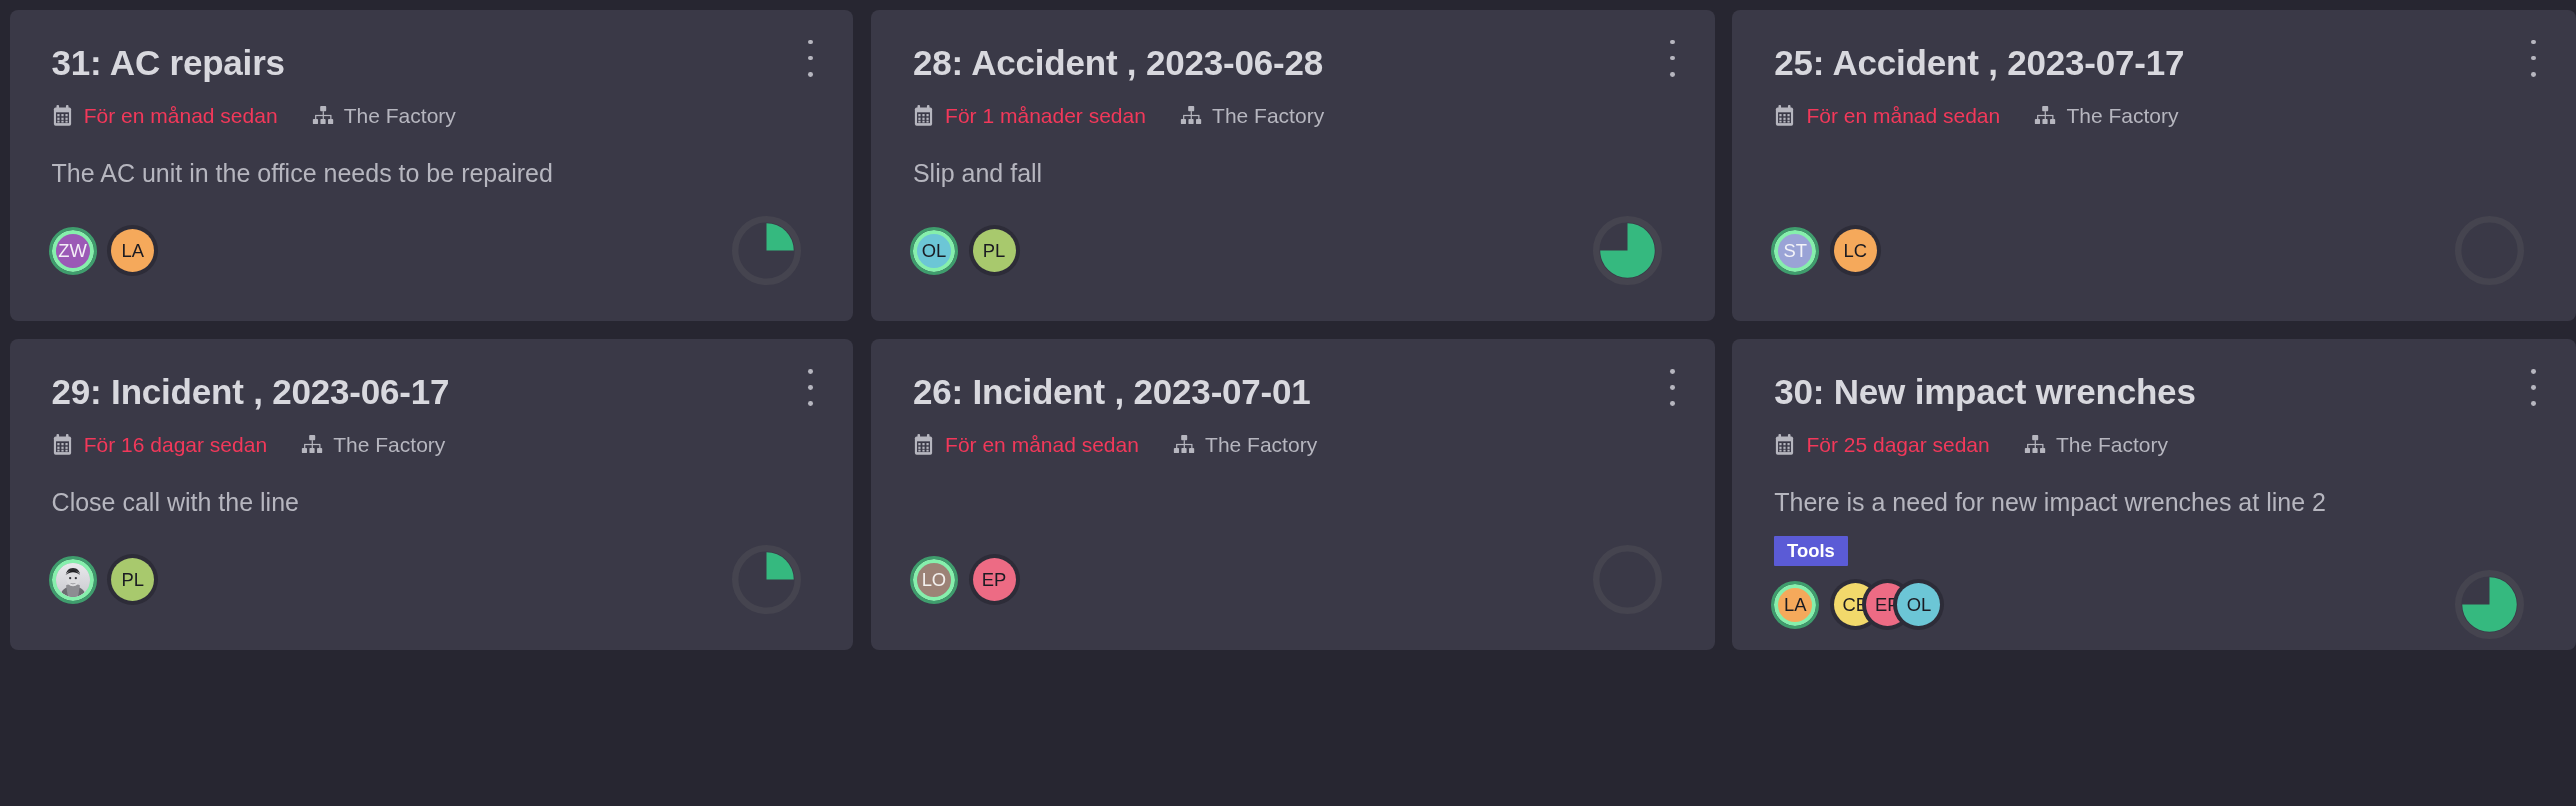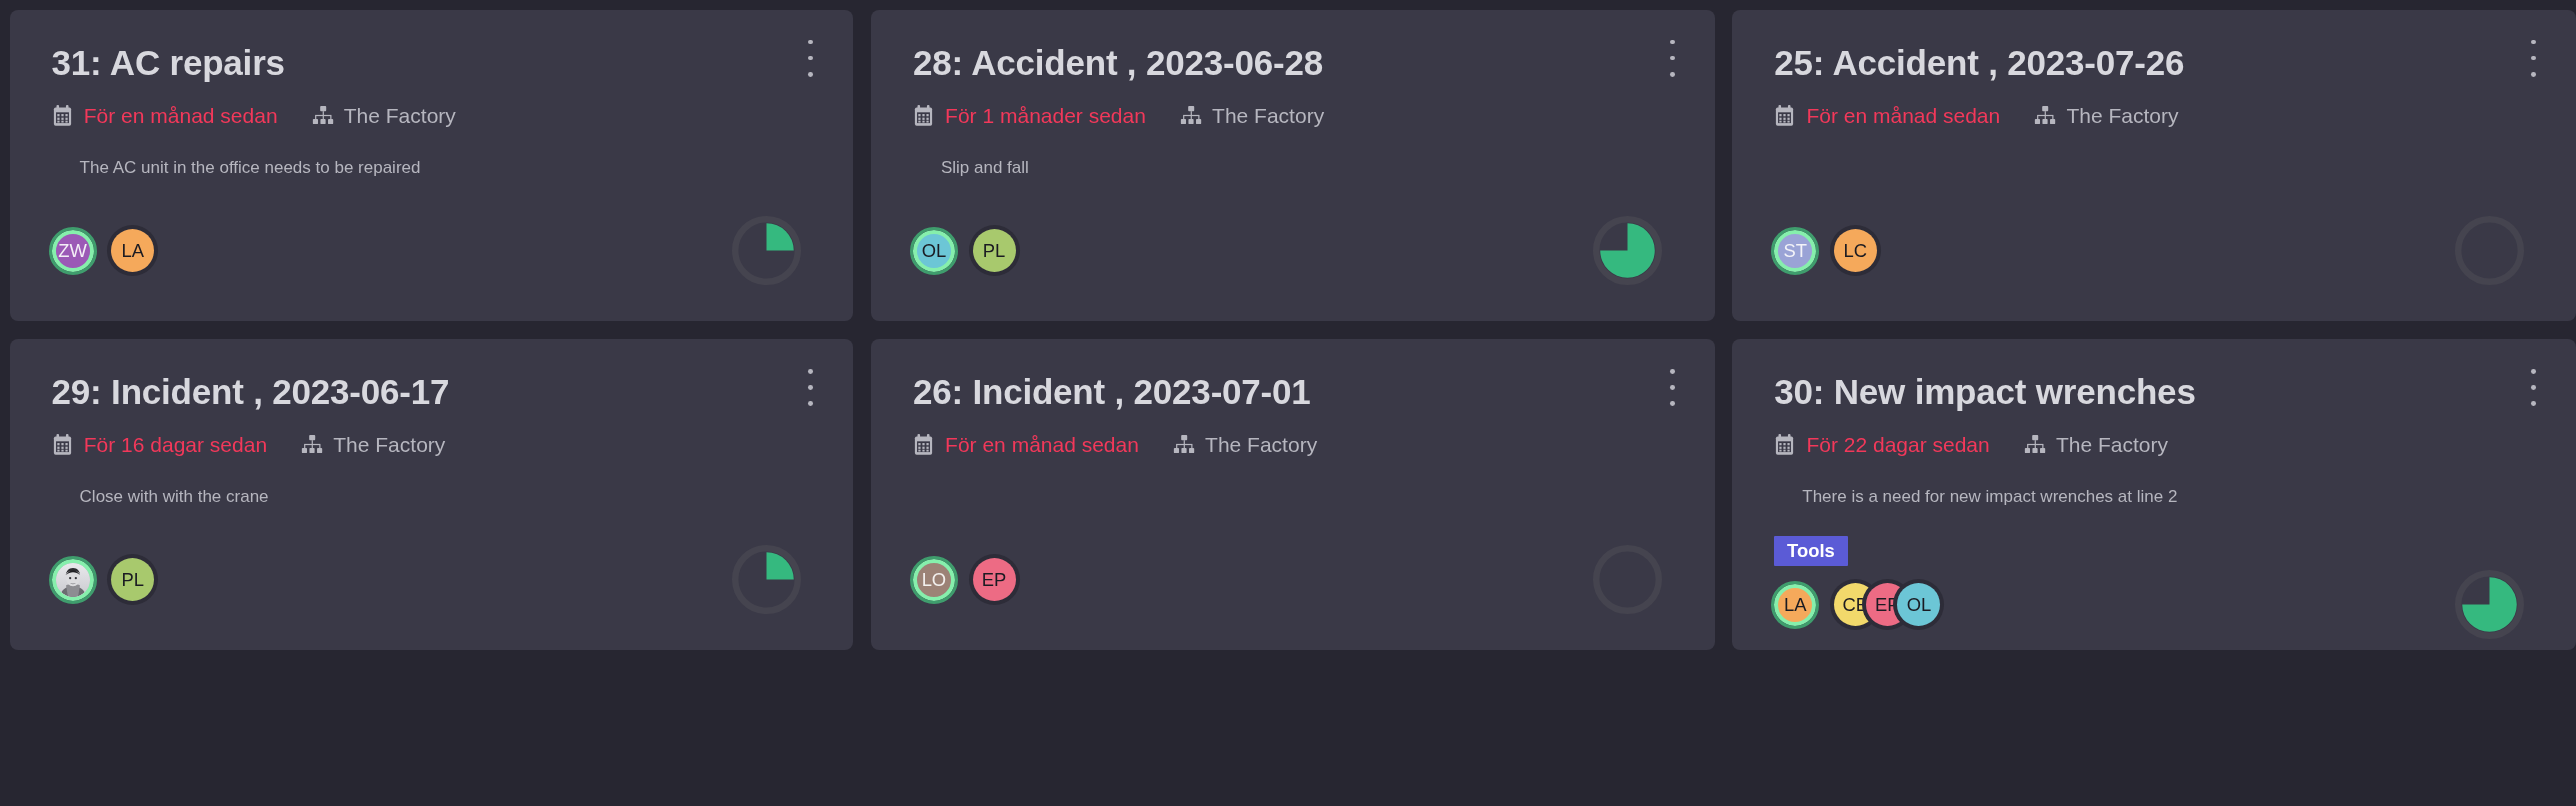--- a/index.html
+++ b/index.html
@@ -75,27 +75,26 @@
 
   .icon-cal, .icon-org {
     width: 21px;
     height: 22.4px;
     display: inline-block;
     flex: 0 0 auto;
   }
   .icon-cal svg, .icon-org svg { display: block; }
 
   .card-desc {
-    font-size: 17px;
+    font-size: 25px;
     color: #b6b6bf;
     line-height: 1.3;
     margin-bottom: 0;
     min-height: 29px;
     white-space: nowrap;
-    margin-left: 28px;
   }
 
   .tag-row {
     margin-top: 21px;
     display: flex;
     gap: 9.6px;
   }
 
   .tag {
     background: #5b5bd6;
@@ -330,21 +329,21 @@
           </svg>
         </div>
       </div>
     </div>
     <div class="card">
       <div class="kebab">
         <i></i>
         <i></i>
         <i></i>
       </div>
-      <div class="card-title">25: Accident , 2023-07-26</div>
+      <div class="card-title">25: Accident , 2023-07-17</div>
       <div class="meta-row">
         <div class="meta-item">
           <span class="icon-cal">
             <svg viewBox="0 0 24 26" width="21" height="22.4" aria-hidden="true">
               <rect x="2" y="3" width="20" height="21" rx="2" fill="#b6b6bf"></rect>
               <rect x="4.5" y="8.5" width="15" height="12.5" fill="#3a3947"></rect>
               <rect x="5" y="0" width="3" height="5" rx="1.2" fill="#b6b6bf"></rect>
               <rect x="16" y="0" width="3" height="5" rx="1.2" fill="#b6b6bf"></rect>
               <g fill="#b6b6bf">
                 <rect x="6" y="10.5" width="2.6" height="2.6"></rect>
@@ -441,21 +440,21 @@
                 <rect x="21.2" y="12.5" width="1.4" height="3.6"></rect>
                 <rect x="1" y="16" width="6" height="6" rx="1"></rect>
                 <rect x="9.8" y="16" width="6" height="6" rx="1"></rect>
                 <rect x="18.6" y="16" width="6" height="6" rx="1"></rect>
               </g>
             </svg>
           </span>
           <span class="meta-site-text">The Factory</span>
         </div>
       </div>
-      <div class="card-desc">Close with with the crane</div>
+      <div class="card-desc">Close call with the line</div>
       <div class="card-footer">
         <div class="avatars">
           <div class="avatar primary" style="background: rgb(201, 201, 207); color: rgb(27, 27, 34);">
             <span class="avatar-photo">
               <svg viewBox="0 0 54 54" aria-hidden="true">
                 <defs>
                   <clipPath id="fc">
                     <circle cx="27" cy="27" r="27"></circle>
                   </clipPath>
                   <linearGradient id="bgf" x1="0" y1="0" x2="0" y2="1">
@@ -580,21 +579,21 @@
                 <rect x="15.4" y="10.5" width="2.6" height="2.6"></rect>
                 <rect x="6" y="14.7" width="2.6" height="2.6"></rect>
                 <rect x="10.7" y="14.7" width="2.6" height="2.6"></rect>
                 <rect x="15.4" y="14.7" width="2.6" height="2.6"></rect>
                 <rect x="6" y="18.2" width="2.6" height="2.2"></rect>
                 <rect x="10.7" y="18.2" width="2.6" height="2.2"></rect>
                 <rect x="15.4" y="18.2" width="2.6" height="2.2"></rect>
               </g>
             </svg>
           </span>
-          <span class="meta-date-text">För 22 dagar sedan</span>
+          <span class="meta-date-text">För 25 dagar sedan</span>
         </div>
         <div class="meta-item">
           <span class="icon-org">
             <svg viewBox="0 0 26 24" width="22.4" height="21" aria-hidden="true">
               <g fill="#b6b6bf">
                 <rect x="9.5" y="1" width="7" height="6" rx="1"></rect>
                 <rect x="12.4" y="7" width="1.4" height="5"></rect>
                 <rect x="3.6" y="11.3" width="19" height="1.4"></rect>
                 <rect x="3.6" y="12.5" width="1.4" height="3.6"></rect>
                 <rect x="12.4" y="12.5" width="1.4" height="3.6"></rect>

